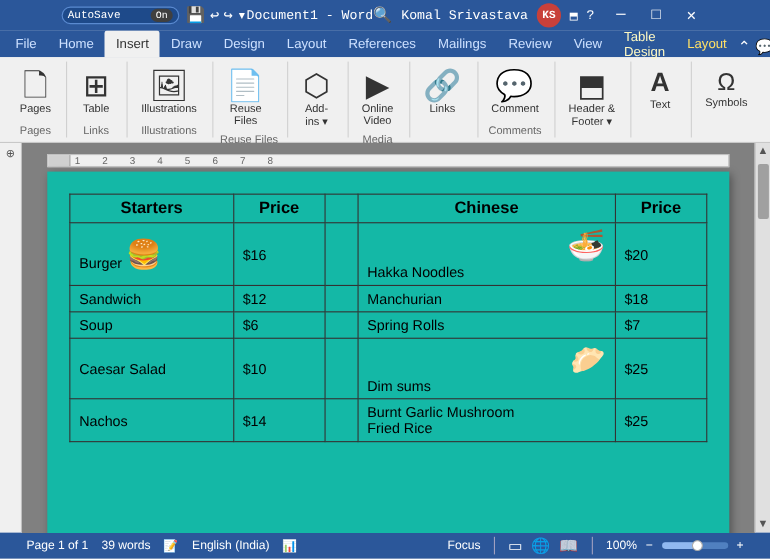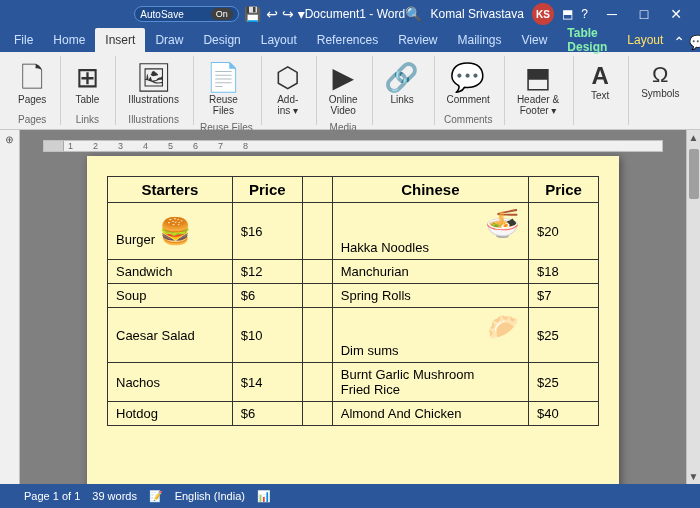--- a/index.html
+++ b/index.html
@@ -5,23 +5,24 @@
     * { margin: 0; padding: 0; box-sizing: border-box; }
     body { font-family: 'Segoe UI', Arial, sans-serif; font-size: 12px; background: #f0f0f0; width: 700px; height: 508px; overflow: hidden; }
 
     
     .title-bar {
       background: #2b579a;
       color: white;
       height: 28px;
       display: flex;
       align-items: center;
-      justify-content: flex-end;
+      justify-content: center;
       padding: 0 8px;
       font-size: 12px;
+      font-family: Liberation Mono, monospace;
     }
     .title-bar-left { display: flex; align-items: center; gap: 6px; }
     .title-bar-center { font-size: 12px; color: white; }
     .title-bar-right { display: flex; align-items: center; gap: 8px; }
     .autosave-toggle {
       background: #1e4a8a;
       border: 1px solid #5a8ad0;
       border-radius: 10px;
       padding: 1px 5px;
       font-size: 10px;
@@ -115,22 +116,22 @@
       color: #333;
       text-align: center;
       gap: 2px;
     }
     .ribbon-btn .icon-lg { font-size: 28px; line-height: 1; }
 
     
     .quick-access { display: flex; align-items: center; gap: 4px; }
     .qa-btn { font-size: 14px; cursor: pointer; color: white; }
     .doc-page {
-      background: #fef9c3;
-      width: 532px;
+      background: #14b8a6;
+      width: 620px;
       min-height: 350px;
       box-shadow: 2px 2px 8px rgba(0,0,0,0.4);
       padding: 20px;
       position: relative;
     }
 
     
     .menu-table {
       width: 100%;
       border-collapse: collapse;
@@ -203,24 +204,24 @@
 </div>
 
 <div class="ribbon-tabs">
   <div class="ribbon-tab">File</div>
   <div class="ribbon-tab">Home</div>
   <div class="ribbon-tab active">Insert</div>
   <div class="ribbon-tab">Draw</div>
   <div class="ribbon-tab">Design</div>
   <div class="ribbon-tab">Layout</div>
   <div class="ribbon-tab">References</div>
+  <div class="ribbon-tab">Mailings</div>
   <div class="ribbon-tab">Review</div>
-  <div class="ribbon-tab">Mailings</div>
   <div class="ribbon-tab">View</div>
-  <div class="ribbon-tab highlight" style="color:#86efac;font-weight:bold;">Table Design</div>
+  <div class="ribbon-tab highlight" style="color:#fef9c3;">Table Design</div>
   <div class="ribbon-tab highlight" style="color:#ffe066;">Layout</div>
   <div style="margin-left:auto; display:flex; align-items:center; gap:4px; padding-bottom:2px;">
     <span style="color:white; font-size:14px; cursor:pointer;">⌃</span>
     <span style="color:white; font-size:14px; cursor:pointer;">💬</span>
   </div>
 </div>
 
 <div class="ribbon">
 
   <div class="ribbon-group">
@@ -417,40 +418,48 @@
           </tr>
 
           <tr>
             <td>Nachos</td>
             <td>$14</td>
             <td></td>
             <td>Burnt Garlic Mushroom<br>Fried Rice</td>
             <td>$25</td>
           </tr>
 
-          <tr>
-            <td>Hotdog</td>
-            <td>$6</td>
-            <td></td>
-            <td>Almond And Chicken</td>
-            <td>$40</td>
-          </tr>
         </tbody>
       </table>
     </div>
   </div>
 
   <div style="width:14px; background:#e0e0e0; border-left:1px solid #c0c0c0; display:flex; flex-direction:column; align-items:center;">
     <span style="font-size:10px; color:#555; padding:2px; cursor:pointer;">▲</span>
     <div style="background:#a0a0a0; width:10px; height:50px; margin-top:4px; border-radius:2px;"></div>
     <span style="font-size:10px; color:#555; padding:2px; cursor:pointer; margin-top:auto;">▼</span>
   </div>
 </div>
 
 <div class="status-bar">
   <div class="status-left">
     <span>Page 1 of 1</span>
     <span>39 words</span>
     <span>📝</span>
     <span>English (India)</span>
     <span>📊</span>
   </div>
+  <div class="status-right">
+    <span style="cursor:pointer;">Focus</span>
+    <div class="divider-v"></div>
+    <span class="view-btn active">▭</span>
+    <span class="view-btn">🌐</span>
+    <span class="view-btn">📖</span>
+    <div class="divider-v"></div>
+    <span>100%</span>
+    <span style="cursor:pointer;">−</span>
+    <div style="width:60px; height:6px; background:#5080c0; border-radius:3px; position:relative;">
+      <div style="width:50%; height:100%; background:#90b8f0; border-radius:3px;"></div>
+      <div style="width:10px; height:10px; background:white; border:1px solid #aaa; border-radius:50%; position:absolute; top:-2px; left:45%; cursor:pointer;"></div>
+    </div>
+    <span style="cursor:pointer;">+</span>
+  </div>
 </div>
 
 </body></html>

